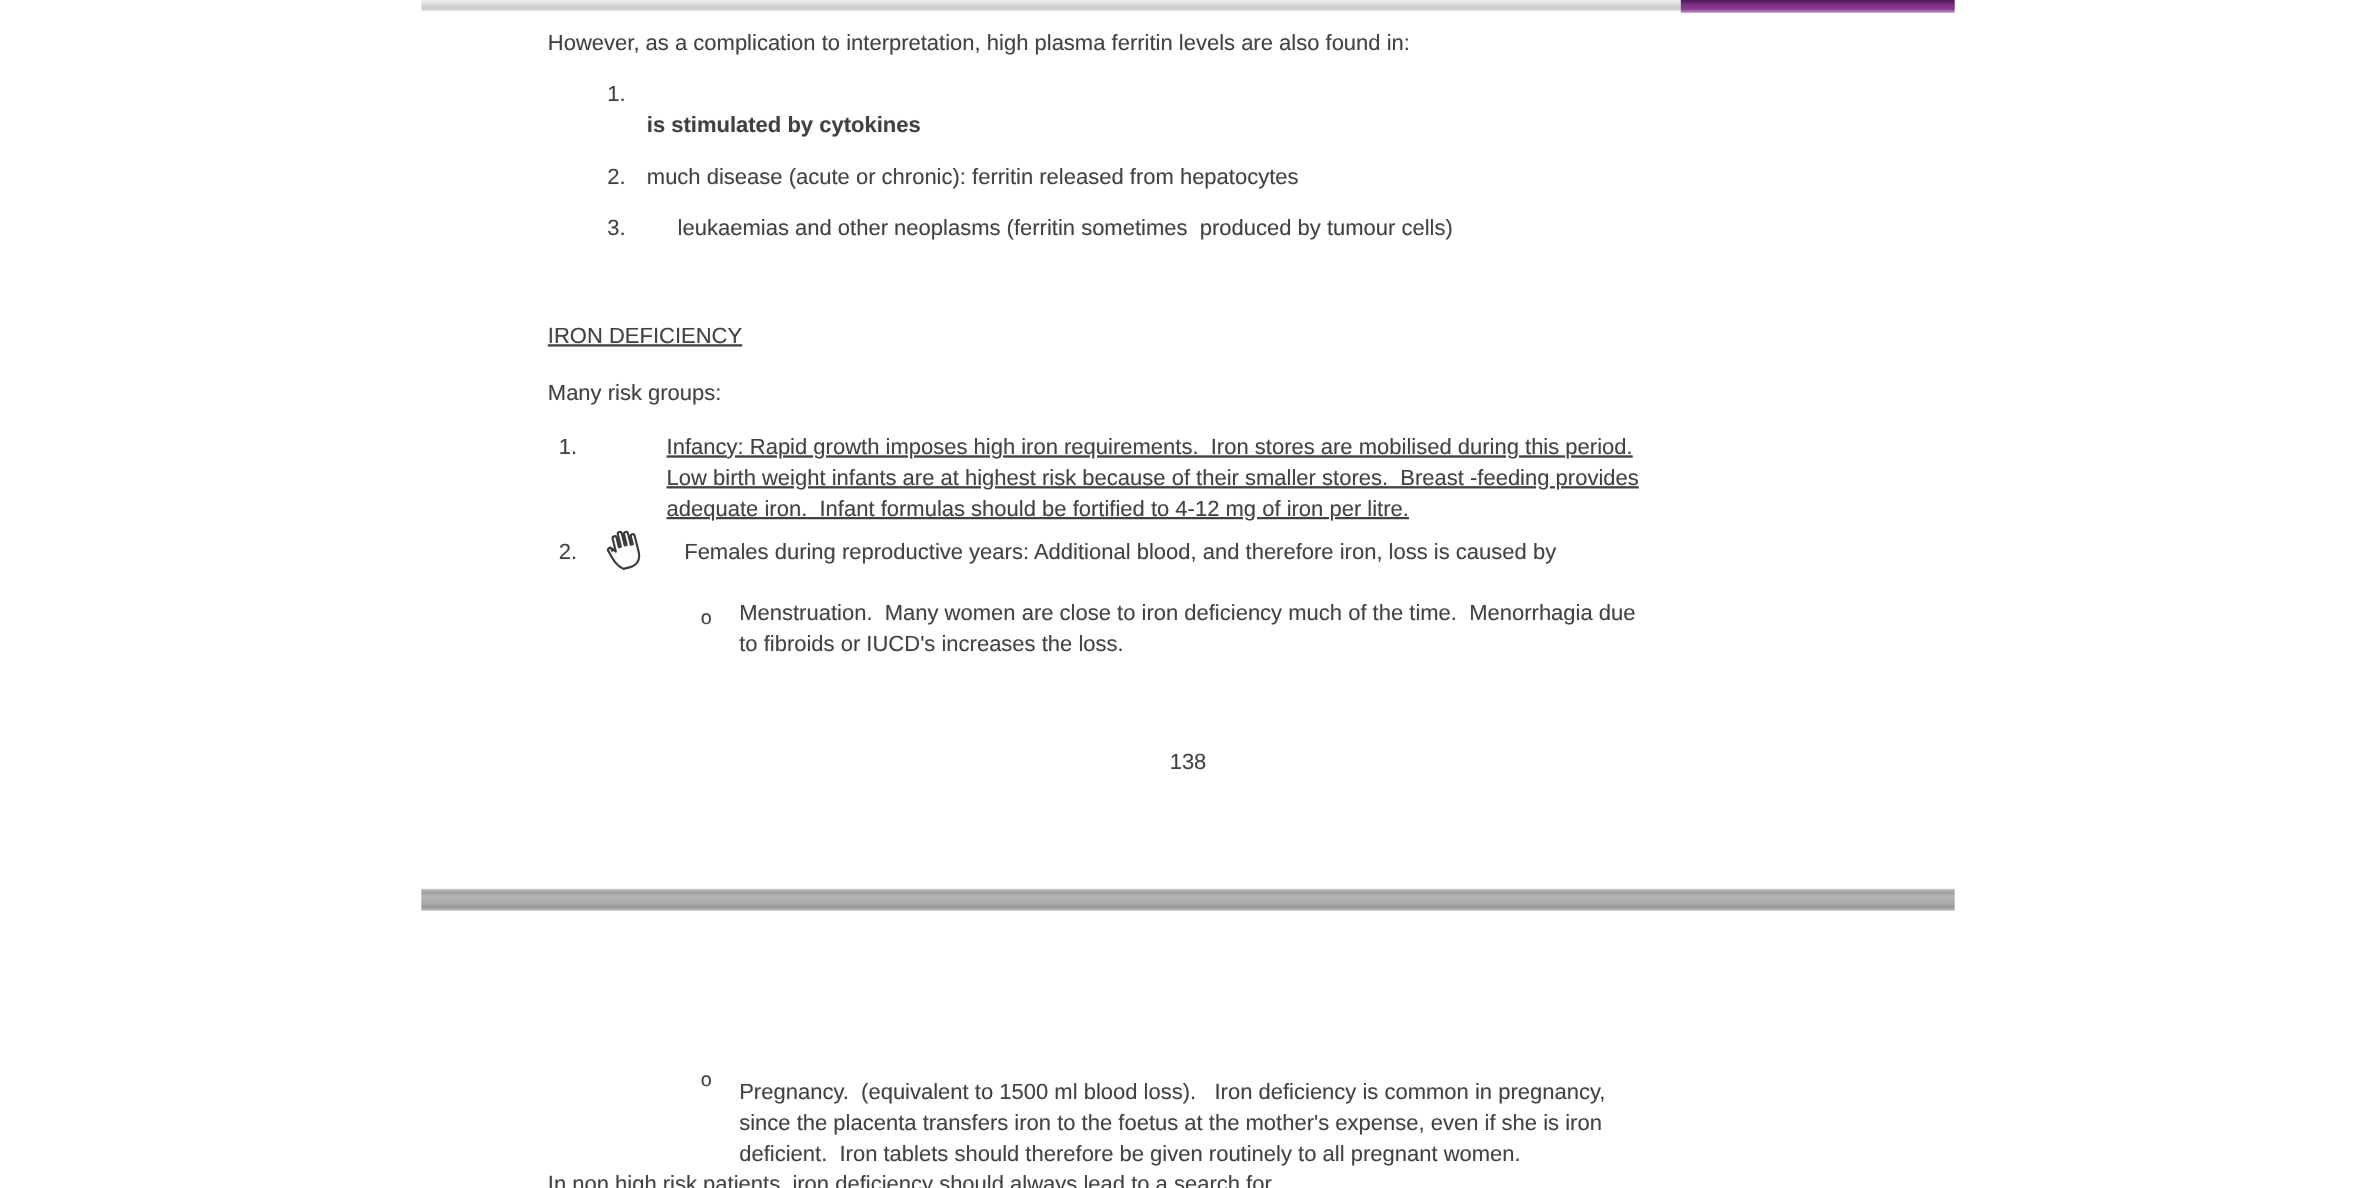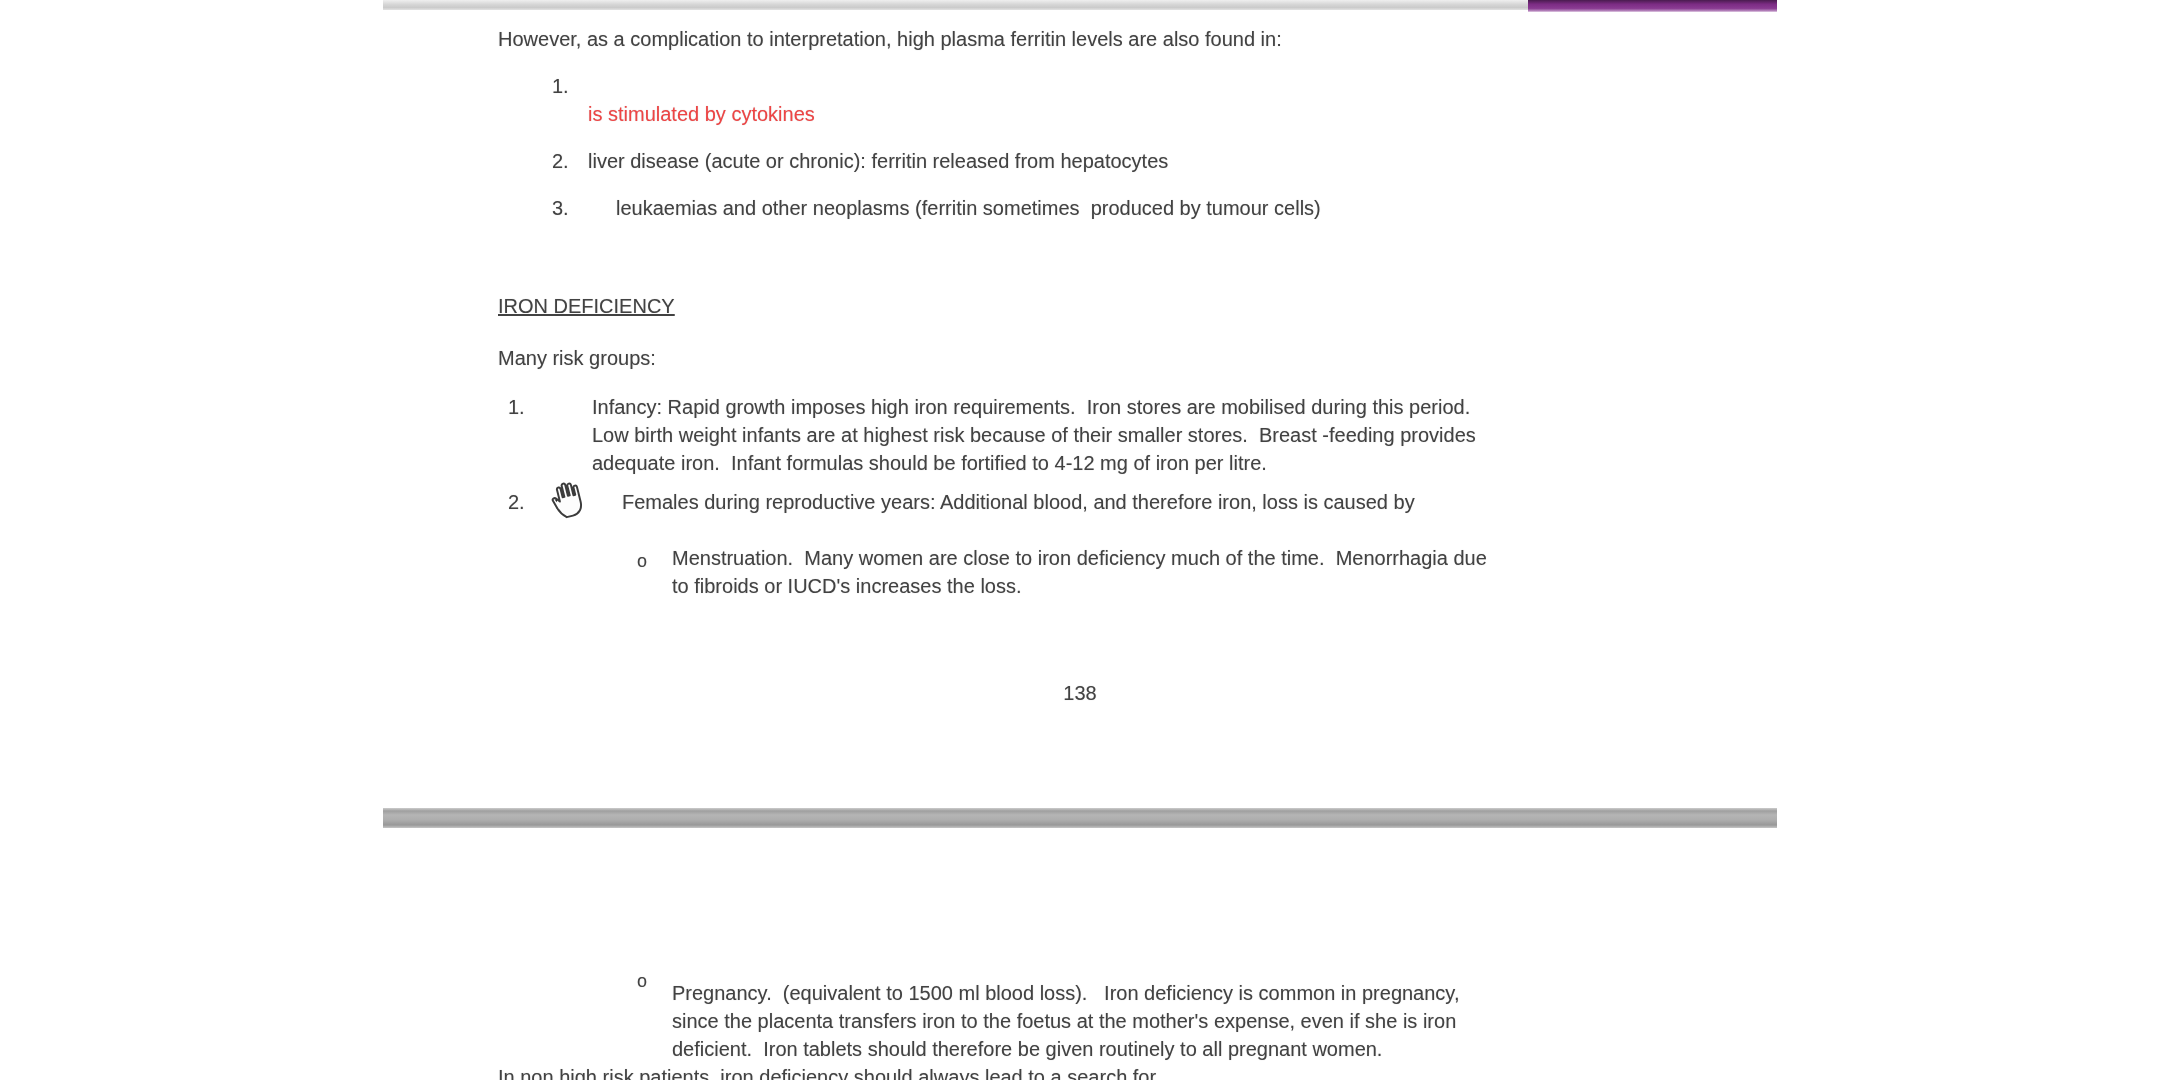--- a/index.html
+++ b/index.html
@@ -18,36 +18,36 @@
     position:absolute;left:1528px;top:0;width:249px;height:12px;
     background:linear-gradient(180deg,#4a1c4f 0%,#7c2c84 35%,#8a3b92 70%,#b98cc0 92%,#ead9ec 100%);
   }
 
   
   .t{
     position:absolute;font-size:20px;line-height:28px;white-space:pre-wrap;
     text-shadow:0 0 1px rgba(70,70,70,.30);
   }
   .num{width:40px;}
-  strong{font-weight:normal;color:#ef4444;}
+  strong{font-weight:bold;color:#404040;}
 
   #intro{left:498px;top:25px;}
 
   #l1i1num{left:552px;top:72px;}
   #l1i1text{left:588px;top:72px;width:1120px;}
   #l1i2num{left:552px;top:147px;}
   #l1i2text{left:588px;top:147px;width:1120px;}
   #l1i3num{left:552px;top:194px;}
   #l1i3text{left:588px;top:194px;width:1120px;margin-left:28px;}
 
   #heading{left:498px;top:292px;text-decoration:underline;}
   #subheading{left:498px;top:344px;}
 
   #l2i1num{left:508px;top:393px;}
-  #l2i1text{left:592px;top:393px;width:1120px;}
+  #l2i1text{left:606px;top:393px;width:1120px;text-decoration:underline;}
   #l2i2num{left:508px;top:488px;}
   #l2i2text{left:622px;top:488px;width:1120px;}
 
   .bullet-marker{font-size:18px;line-height:28px;}
   #b1marker{left:637px;top:547px;}
   #b1text{left:672px;top:544px;width:1060px;}
 
   #pagenum{left:383px;top:679px;width:1394px;text-align:center;}
 
   .page-separator{
@@ -74,21 +74,21 @@
   <div class="strip-gray"></div>
   <div class="strip-purple"></div>
 
   <div>
     <div class="t" id="intro">However, as a complication to interpretation, high plasma ferritin levels are also found in:</div>
 
     <div class="t num" id="l1i1num">1.</div>
     <div class="t" id="l1i1text"><br><strong>is stimulated by cytokines</strong></div>
 
     <div class="t num" id="l1i2num">2.</div>
-    <div class="t" id="l1i2text">liver disease (acute or chronic): ferritin released from hepatocytes</div>
+    <div class="t" id="l1i2text">much disease (acute or chronic): ferritin released from hepatocytes</div>
 
     <div class="t num" id="l1i3num">3.</div>
     <div class="t" id="l1i3text">leukaemias and other neoplasms (ferritin sometimes  produced by tumour cells)</div>
 
     <div class="t" id="heading">IRON DEFICIENCY</div>
     <div class="t" id="subheading">Many risk groups:</div>
 
     <div class="t num" id="l2i1num">1.</div>
     <div class="t" id="l2i1text">Infancy: Rapid growth imposes high iron requirements.  Iron stores are mobilised during this period.
 Low birth weight infants are at highest risk because of their smaller stores.  Breast -feeding provides

